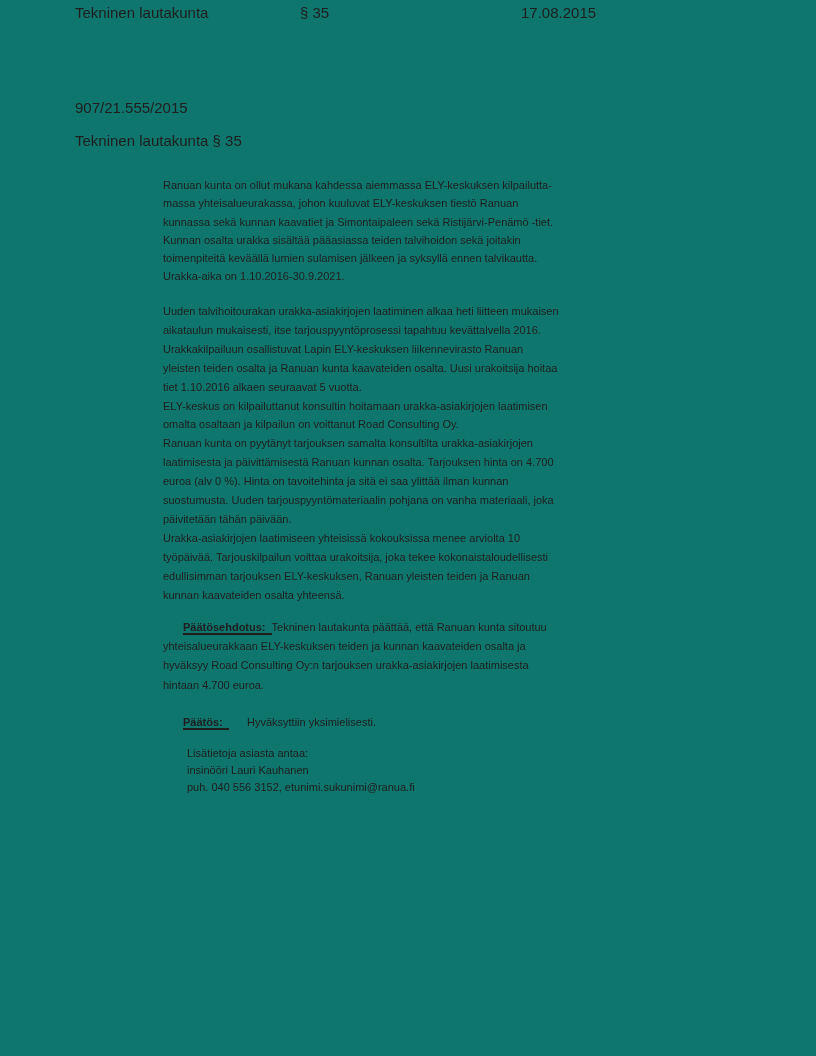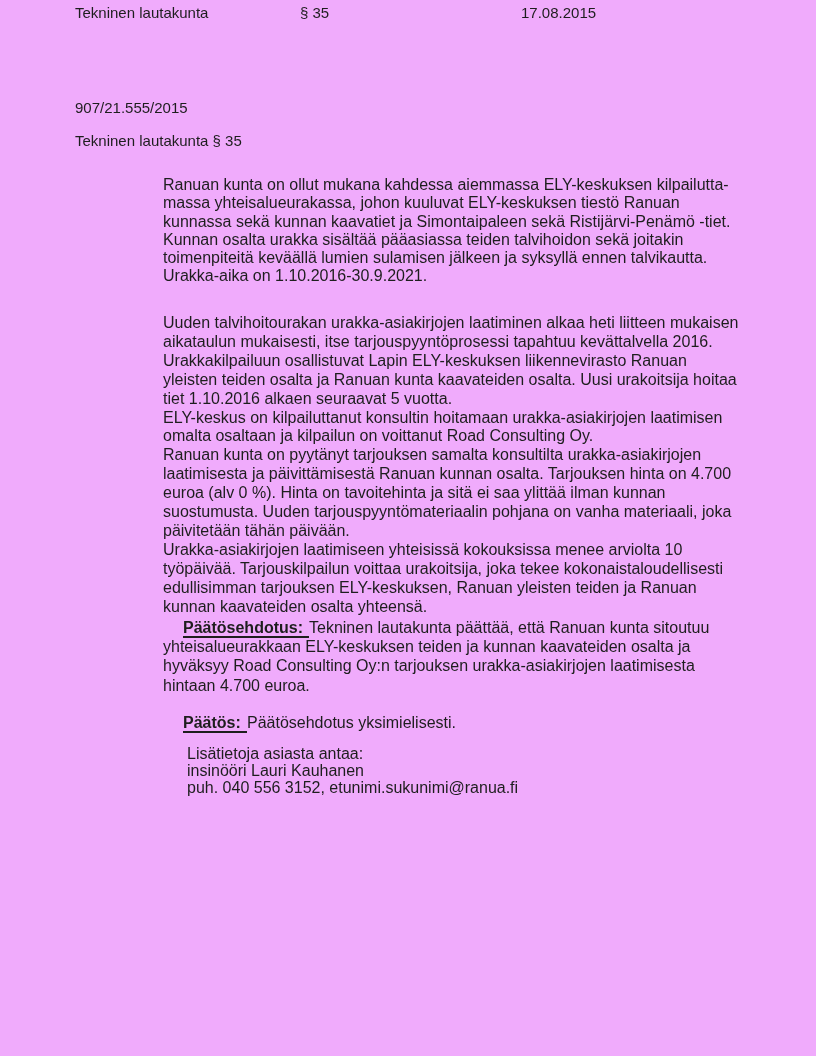--- a/index.html
+++ b/index.html
@@ -11,21 +11,21 @@
     width: 816px;
     height: 1056px;
     font-family: "Liberation Sans", "DejaVu Sans", sans-serif;
     color: #1e1e1e;
     -webkit-font-smoothing: antialiased;
   }
   .page {
     position: relative;
     width: 816px;
     height: 1056px;
-    background: #f0abfc;
+    background: #0f766e;
     overflow: hidden;
   }
   .doc-header {
     position: absolute;
     top: 4px;
     left: 0;
     width: 816px;
     height: 20px;
     font-size: 15px;
     line-height: 18px;
@@ -57,25 +57,25 @@
     position: absolute;
     top: 132px;
     left: 75px;
     font-size: 15px;
     line-height: 18px;
   }
   .body-block {
     position: absolute;
     left: 163px;
     width: 648px;
-    font-size: 16px;
+    font-size: 11px;
     white-space: pre-line;
   }
   .para-intro   { top: 176px; line-height: 18.3px; }
-  .para-details { top: 302px; line-height: 18.9px; margin-top: 12px; }
+  .para-details { top: 302px; line-height: 18.9px; }
   .proposal     { top: 618px; line-height: 19.2px; }
   .decision     { top: 713px; line-height: 19px; }
   .contact      { top: 745px; line-height: 17px; margin-left: 24px; }
 
   .ulabel {
     font-weight: bold;
     border-bottom: 2px solid #1e1e1e;
     padding-right: 6px;
     margin-left: 20px;
   }
@@ -122,19 +122,19 @@
 Urakka-asiakirjojen laatimiseen yhteisissä kokouksissa menee arviolta 10
 työpäivää. Tarjouskilpailun voittaa urakoitsija, joka tekee kokonaistaloudellisesti
 edullisimman tarjouksen ELY-keskuksen, Ranuan yleisten teiden ja Ranuan
 kunnan kaavateiden osalta yhteensä.</div>
 
   <div class="body-block proposal"><span class="ulabel">Päätösehdotus:</span><span>Tekninen lautakunta päättää, että Ranuan kunta sitoutuu
 yhteisalueurakkaan ELY-keskuksen teiden ja kunnan kaavateiden osalta ja
 hyväksyy Road Consulting Oy:n tarjouksen urakka-asiakirjojen laatimisesta
 hintaan 4.700 euroa.</span></div>
 
-  <div class="body-block decision"><span class="decision-label-cell"><span class="ulabel">Päätös:</span></span><span>Päätösehdotus yksimielisesti.</span></div>
+  <div class="body-block decision"><span class="decision-label-cell"><span class="ulabel">Päätös:</span></span><span>Hyväksyttiin yksimielisesti.</span></div>
 
   <div class="body-block contact">Lisätietoja asiasta antaa:
 insinööri Lauri Kauhanen
 puh. 040 556 3152, etunimi.sukunimi@ranua.fi</div>
 
 </div>
 
 </body></html>

